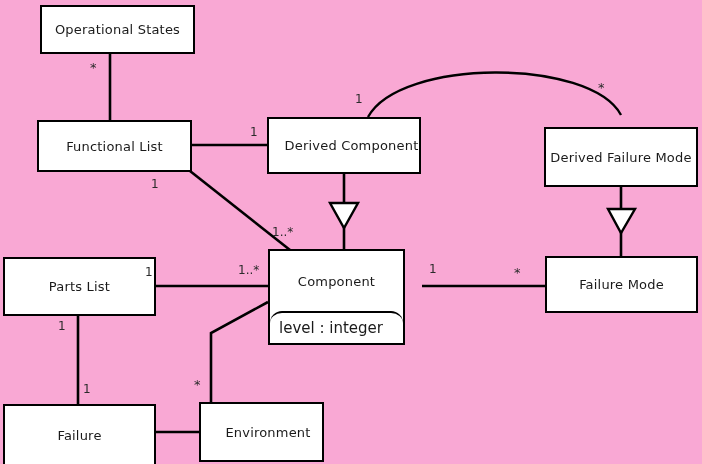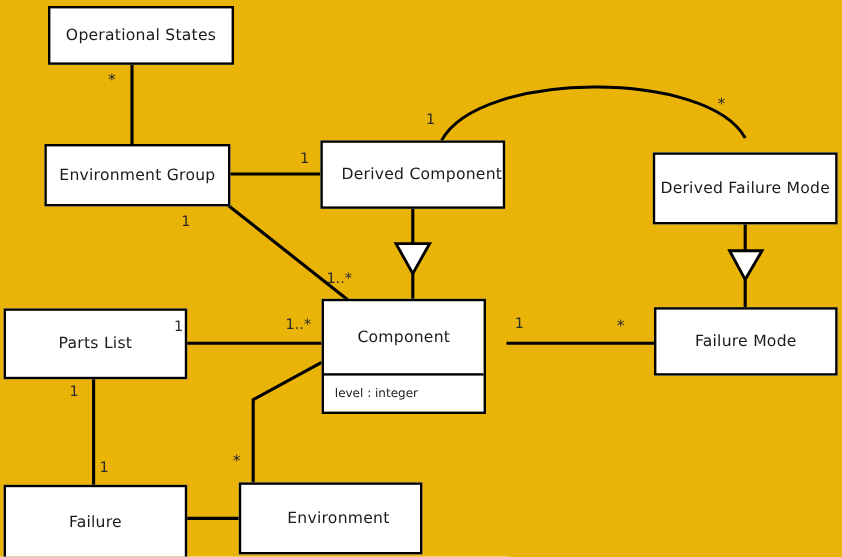--- a/index.html
+++ b/index.html
@@ -8,21 +8,21 @@
     padding: 0;
     background: #ffffff;
   }
   body {
     font-family: "DejaVu Sans", sans-serif;
   }
   #diagram-canvas {
     position: relative;
     width: 702px;
     height: 464px;
-    background: #eab308;
+    background: #f9a8d4;
     overflow: hidden;
   }
   #edge-layer {
     position: absolute;
     left: 0;
     top: 0;
     width: 702px;
     height: 464px;
   }
   .uml-class {
@@ -43,25 +43,26 @@
     color: #1a1a1a;
     letter-spacing: 0.2px;
     padding: 0 4px;
     white-space: nowrap;
   }
   .uml-compartment {
     border-top: 2px solid #000000;
     display: flex;
     align-items: center;
     justify-content: flex-start;
-    font-size: 10px;
+    font-size: 15px;
     color: #1a1a1a;
     padding: 3px 0 3px 9px;
     white-space: nowrap;
     min-height: 24px;
+    border-radius: 12px;
   }
   .mult-label {
     position: absolute;
     font-size: 12px;
     color: #2b2b2b;
     white-space: nowrap;
     z-index: 6;
     line-height: 1;
   }
   .mult-star {
@@ -109,21 +110,21 @@
 
      Environment --&gt;
     <line x1="155" y1="432" x2="199" y2="432" stroke="#000" stroke-width="2.6"></line>
   </svg>
 
   <div class="uml-class" style="left:40px; top:5px; width:155px; height:49px;">
     <div class="uml-name">Operational States</div>
   </div>
 
   <div class="uml-class" style="left:37px; top:120px; width:155px; height:52px;">
-    <div class="uml-name">Environment Group</div>
+    <div class="uml-name">Functional List</div>
   </div>
 
   <div class="uml-class" style="left:267px; top:117px; width:154px; height:57px;padding-left:15px;">
     <div class="uml-name">Derived Component</div>
   </div>
 
   <div class="uml-class" style="left:544px; top:115px; width:154px; height:60px;margin-top:12px;">
     <div class="uml-name">Derived Failure Mode</div>
   </div>
 
@@ -137,21 +138,21 @@
   </div>
 
   <div class="uml-class" style="left:545px; top:256px; width:153px; height:57px;justify-content:center;">
     <div class="uml-name">Failure Mode</div>
   </div>
 
   <div class="uml-class" style="left:3px; top:404px; width:153px; height:62px;">
     <div class="uml-name">Failure</div>
   </div>
 
-  <div class="uml-class" style="left:199px; top:402px; width:153px; height:60px;padding-left:13px;">
+  <div class="uml-class" style="left:199px; top:402px; width:125px; height:60px;padding-left:13px;">
     <div class="uml-name">Environment</div>
   </div>
 
   <div class="mult-label mult-star" style="left:90px; top:61px;">*</div>
 
   <div class="mult-label" style="left:250px; top:126px;">1</div>
 
   <div class="mult-label" style="left:151px; top:178px;">1</div>
 
   <div class="mult-label" style="left:272px; top:226px;">1..*</div>

